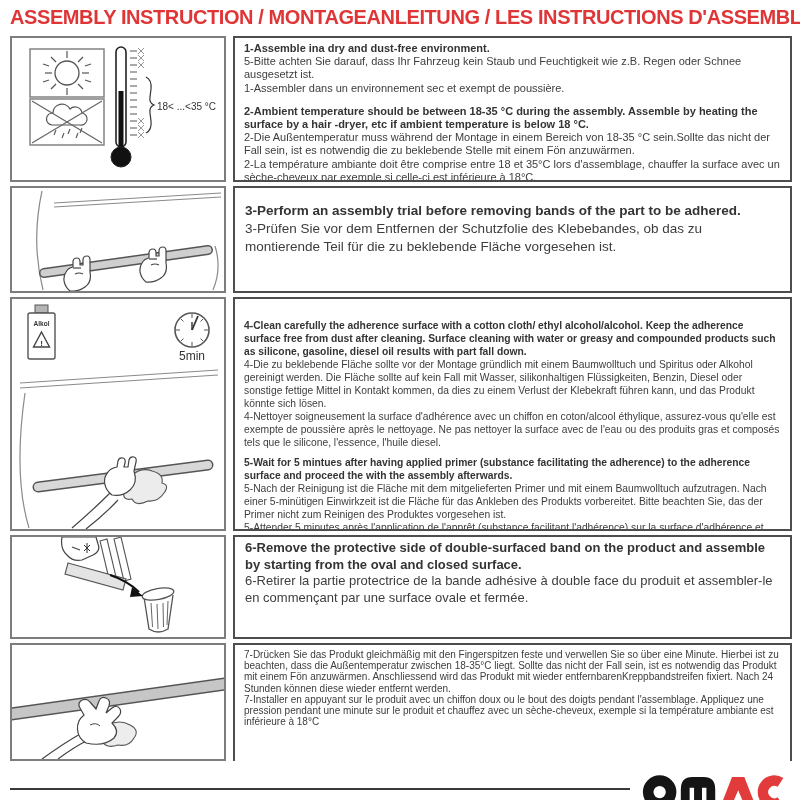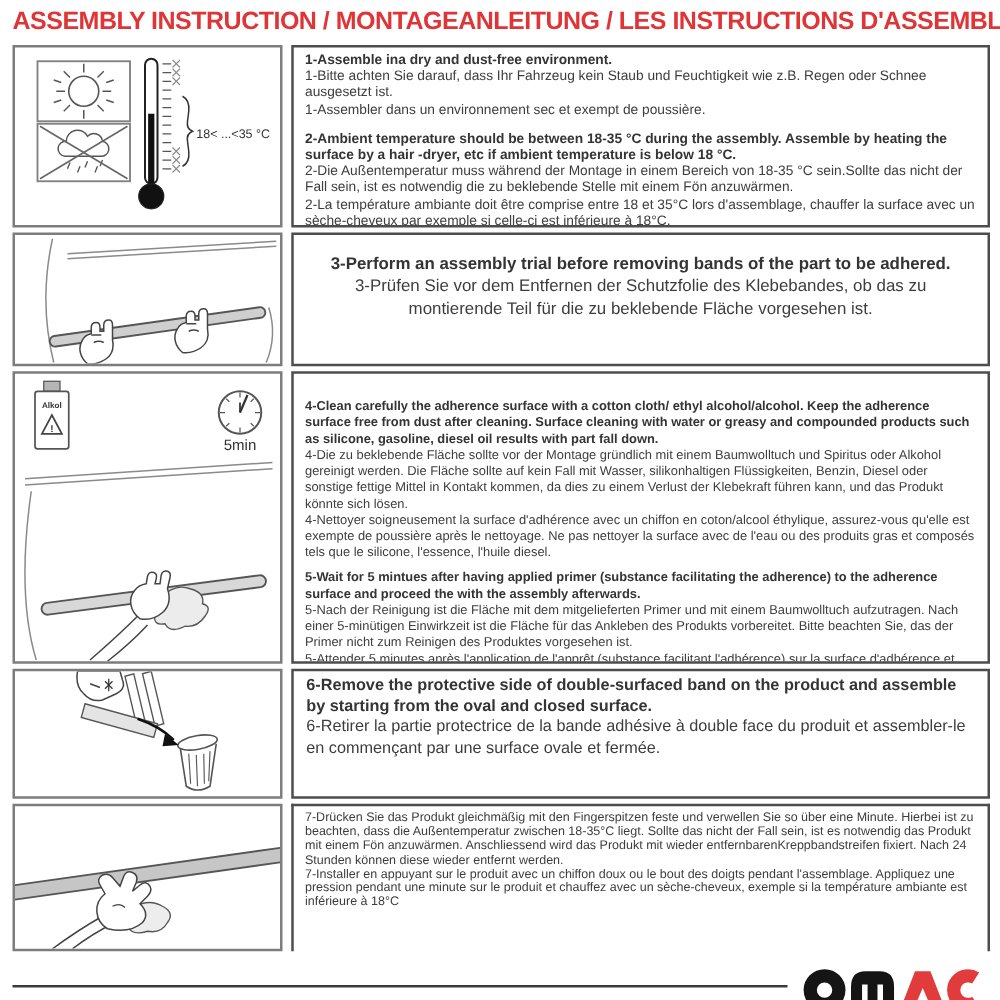--- a/index.html
+++ b/index.html
@@ -17,21 +17,21 @@
   .cell{background:#fff;box-sizing:border-box;}
   .illus{
     width:216px;flex:none;border:2px solid #7d7d7d;
     display:flex;align-items:center;overflow:hidden;
   }
   .txt{
     flex:1;border:2px solid #4d4d4d;color:#3d3d3d;overflow:hidden;
   }
   .r1{height:146px}.r2{height:107px}.r3{height:234px}.r4{height:108px}.r5{height:118px}
   .r1 .txt{padding:4px 9px;font-size:11px;line-height:1.2;}
-  .r2 .txt{padding:14px 10px 4px 10px;font-size:13.5px;line-height:1.33;text-align:center;}
+  .r2 .txt{padding:14px 10px 4px 10px;font-size:13.5px;line-height:1.33;}
   .r3 .txt{padding:21px 9px;font-size:10.3px;line-height:1.26;}
   .r4 .txt{padding:3px 10px;font-size:13px;line-height:1.28;}
   .r5 .txt{padding:4px 9px;font-size:10px;line-height:1.12;border-bottom:none;}
   .txt p{margin:0;}
   .txt p.b{font-weight:700;color:#343434;}
   .gap{height:10px;}
   .gap-s{height:7px;}
   .footer{display:flex;align-items:center;margin-top:4px;flex:1;}
   .rule{flex:1;height:2px;background:#3a3a3a;margin-right:12px;}
   svg text{font-family:"Liberation Sans",sans-serif;}
@@ -110,21 +110,21 @@
             <line x1="126" y1="93" x2="132" y2="99"></line>
               <line x1="132" y1="93" x2="126" y2="99"></line>
           </g>
           <path d="M134,38 q6,3 5,12 l-1,8 q-1,6 4,8 q-5,2 -4,8 l1,8 q1,9 -5,12" fill="none" stroke="#333" stroke-width="1.2"></path>
           <text x="145" y="71" font-size="10" fill="#333">18&lt; ...&lt;35 °C</text>
         </g>
       </svg>
     </div>
     <div class="cell txt">
       <p class="b">1-Assemble ina dry and dust-free environment.</p>
-      <p>1-Bitte achten Sie darauf, dass Ihr Fahrzeug kein Staub und Feuchtigkeit wie z.B. Regen oder Schnee ausgesetzt ist.</p>
+      <p>5-Bitte achten Sie darauf, dass Ihr Fahrzeug kein Staub und Feuchtigkeit wie z.B. Regen oder Schnee ausgesetzt ist.</p>
       <p>1-Assembler dans un environnement sec et exempt de poussière.</p>
       <div class="gap"></div>
       <p class="b">2-Ambient temperature should be between 18-35 °C  during the assembly. Assemble by heating the surface by a hair -dryer, etc if ambient temperature is below 18 °C.</p>
       <p>2-Die Außentemperatur muss während der Montage in einem Bereich von 18-35 °C  sein.Sollte das nicht der Fall sein, ist es notwendig die zu beklebende Stelle mit einem Fön anzuwärmen.</p>
       <p>2-La température ambiante doit être comprise entre 18 et 35°C lors d'assemblage, chauffer la surface avec un sèche-cheveux par exemple si celle-ci est inférieure à 18°C.</p>
     </div>
   </div>
 
   <div class="row r2">
     <div class="cell illus">

